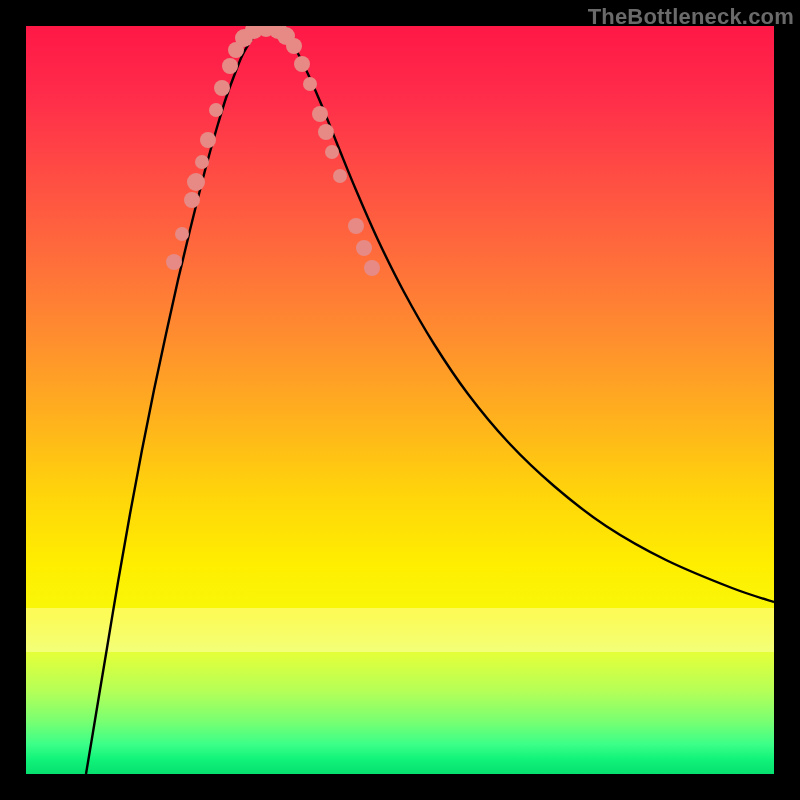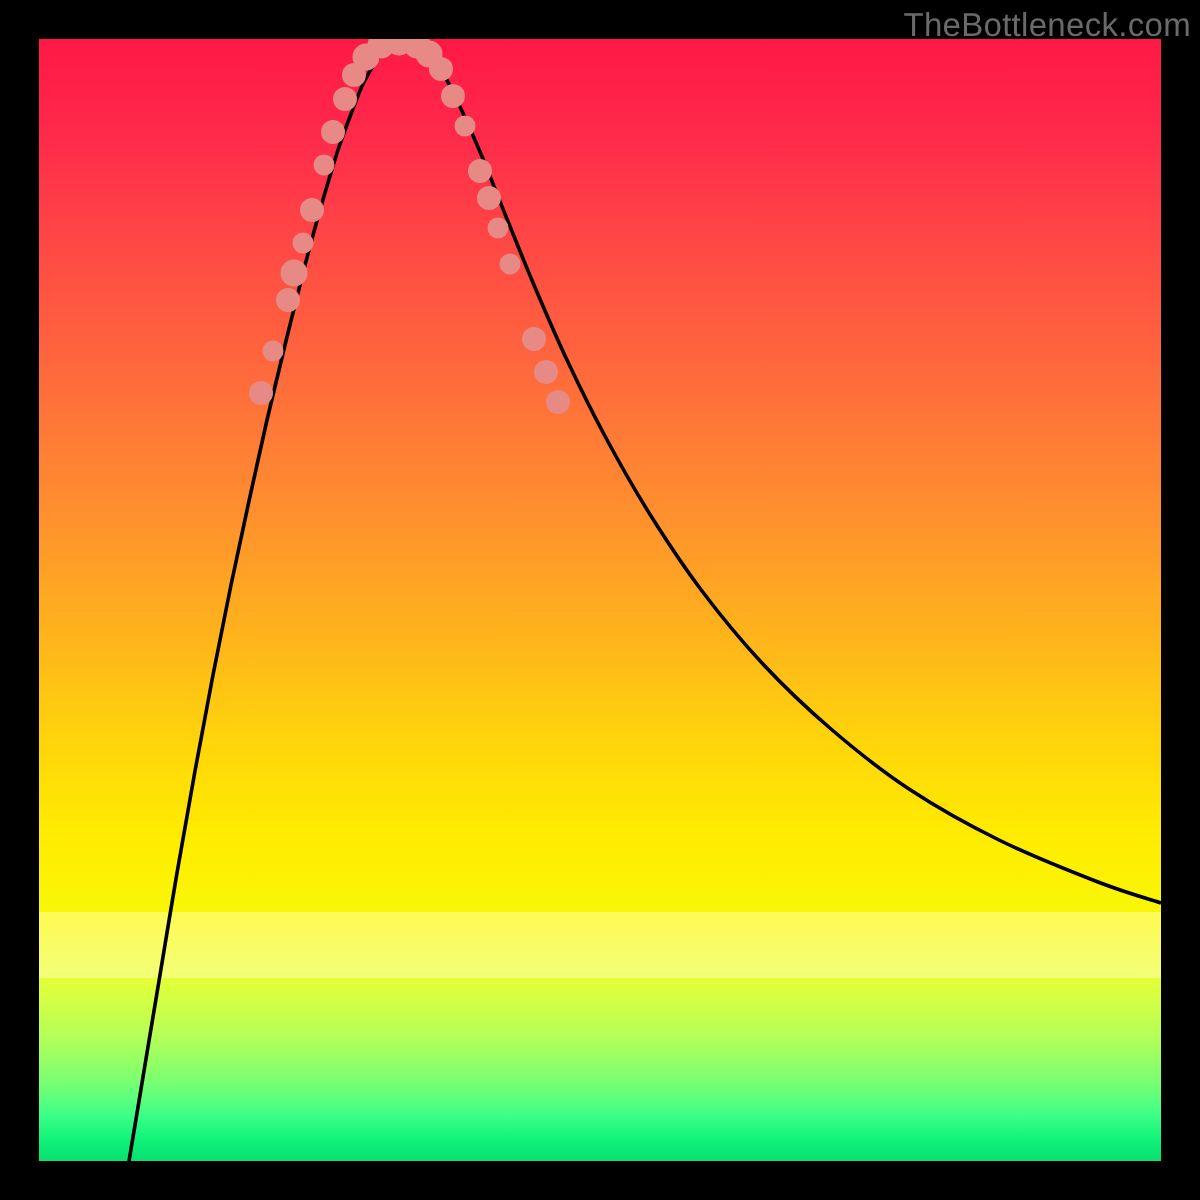--- a/index.html
+++ b/index.html
@@ -55,20 +55,21 @@
     mix-blend-mode: screen;
   }
   .watermark {
     position: absolute;
     top: 4px;
     right: 6px;
     color: #6a6a6a;
     font-size: 22px;
     letter-spacing: 0.2px;
     z-index: 50;
+    font-weight: bold;
   }
   svg.plot {
     position: absolute;
     left: 0;
     top: 0;
     width: 748px;
     height: 748px;
     z-index: 10;
   }
 </style>

